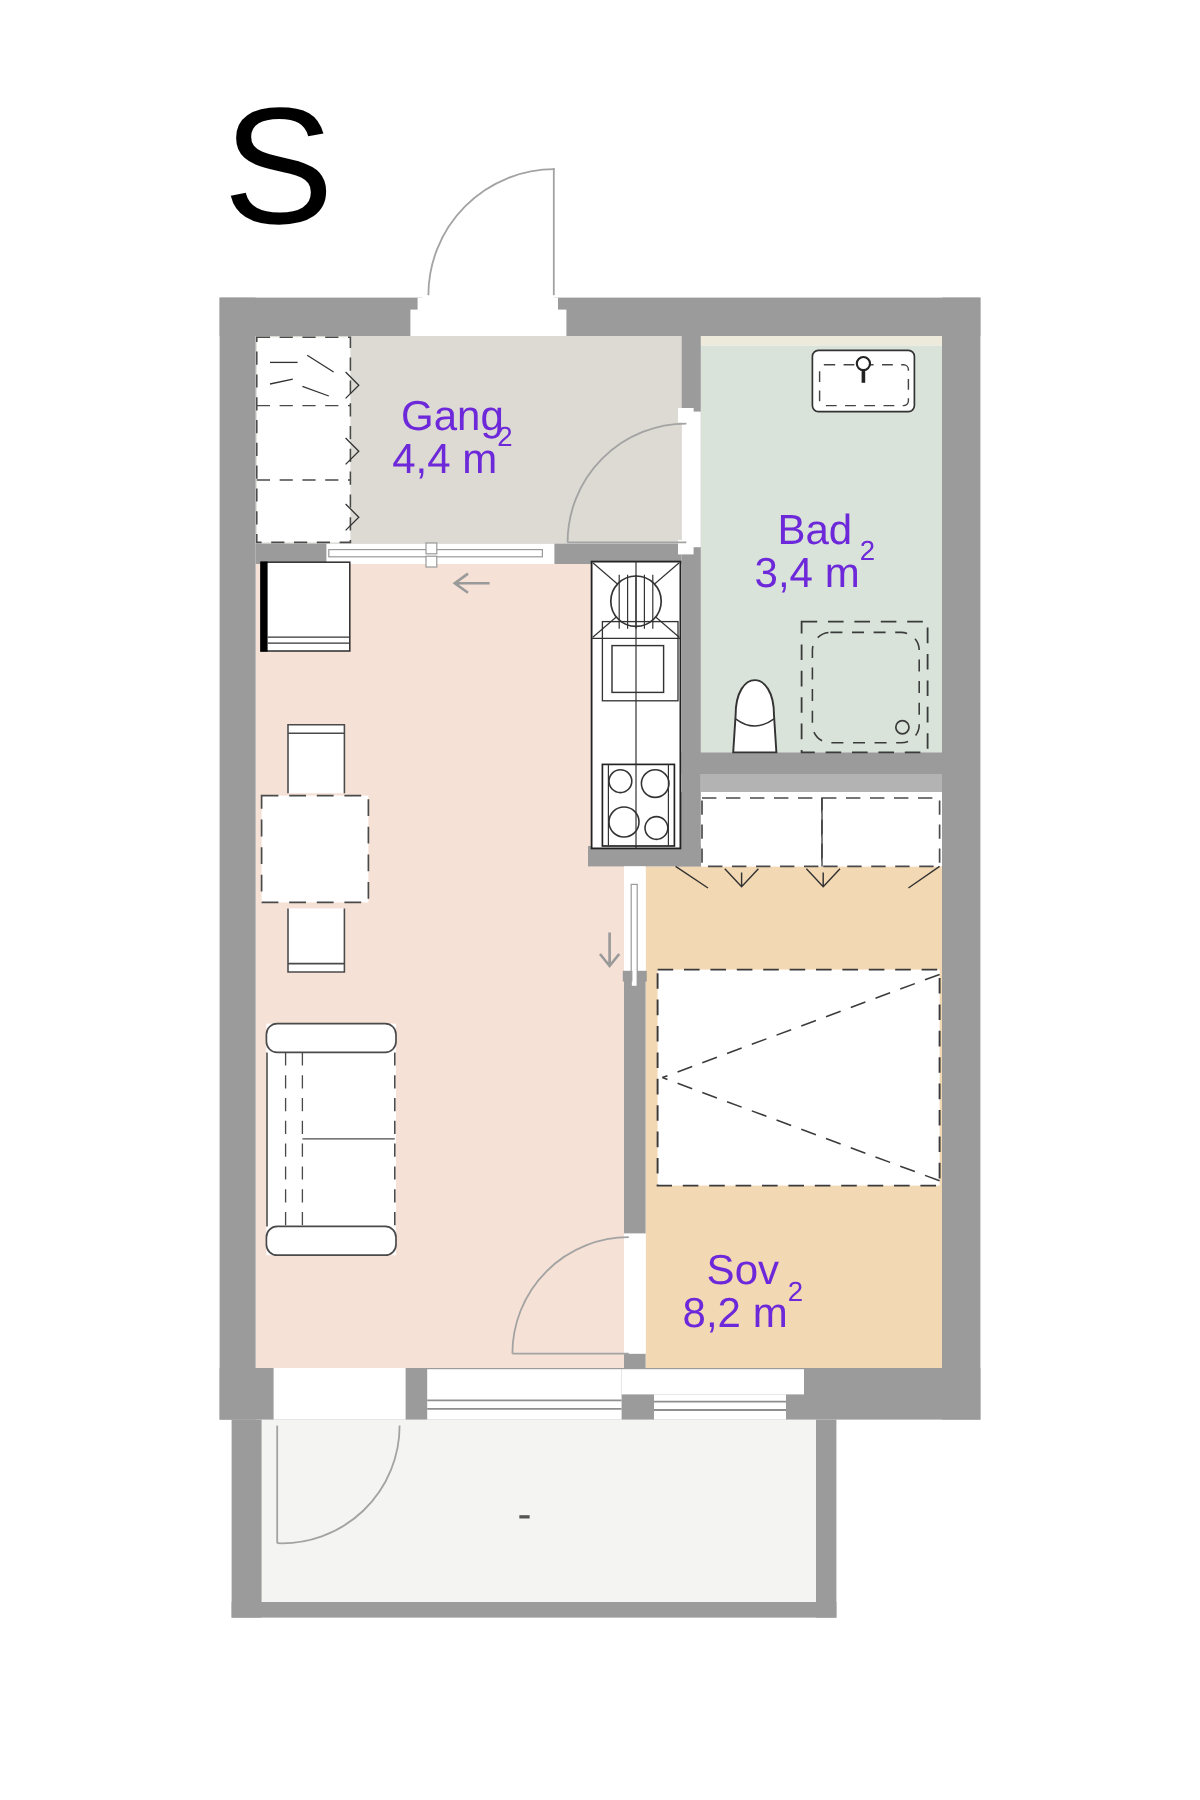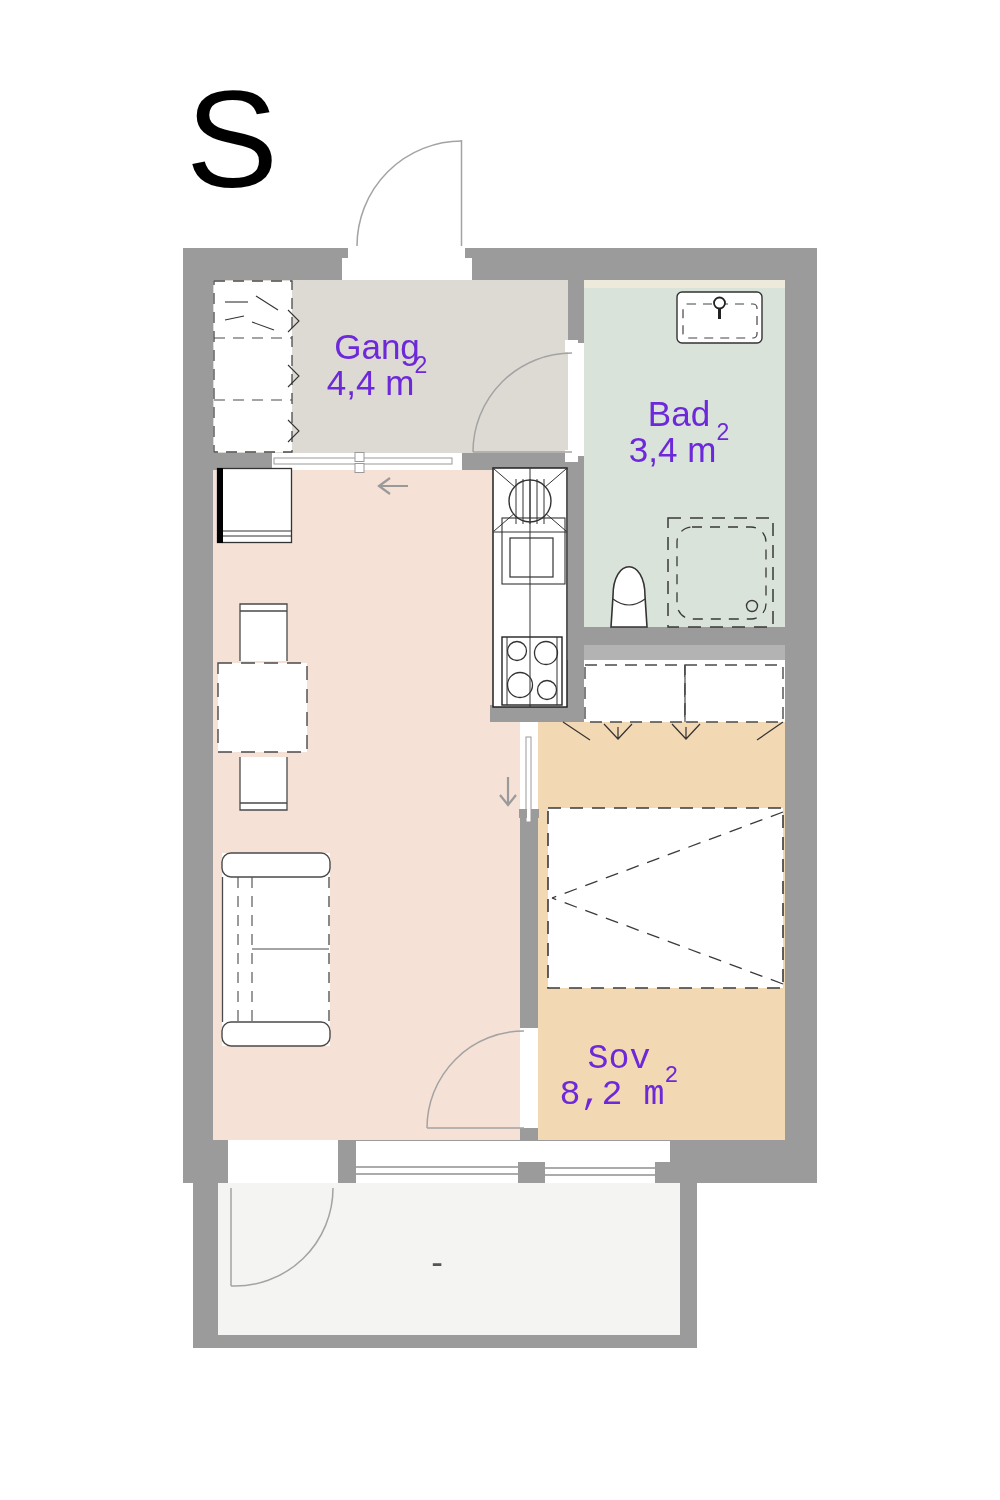--- a/index.html
+++ b/index.html
@@ -234,27 +234,27 @@
       <line x1="783" y1="812" x2="552" y2="898" stroke="#3a3a3a" stroke-width="1.3" stroke-dasharray="13 9"></line>
       <line x1="783" y1="984" x2="552" y2="898" stroke="#3a3a3a" stroke-width="1.3" stroke-dasharray="13 9"></line>
     </g>
   </svg>
 
   <div class="room-label" style="left:377px;top:365px;">
     <div>Gang</div>
     <div><span>4,4 m</span><sup>2</sup></div>
   </div>
 
-  <div class="room-label" style="left:679px;top:432px;">
+  <div class="room-label" style="left:679px;top:460px;">
     <div>Bad</div>
     <div><span>3,4 m</span><sup>2</sup></div>
   </div>
 
 
-  <div class="room-label" style="left:619px;top:1077px;font-family:Liberation Mono, monospace;">
+  <div class="room-label" style="left:619px;top:1077px;">
     <div>Sov</div>
     <div><span>8,2 m</span><sup>2</sup></div>
   </div>
 
 
   <div class="dash-mark" style="left:437px;top:1262px;">-</div>
 
 </div>
 
 </body></html>

